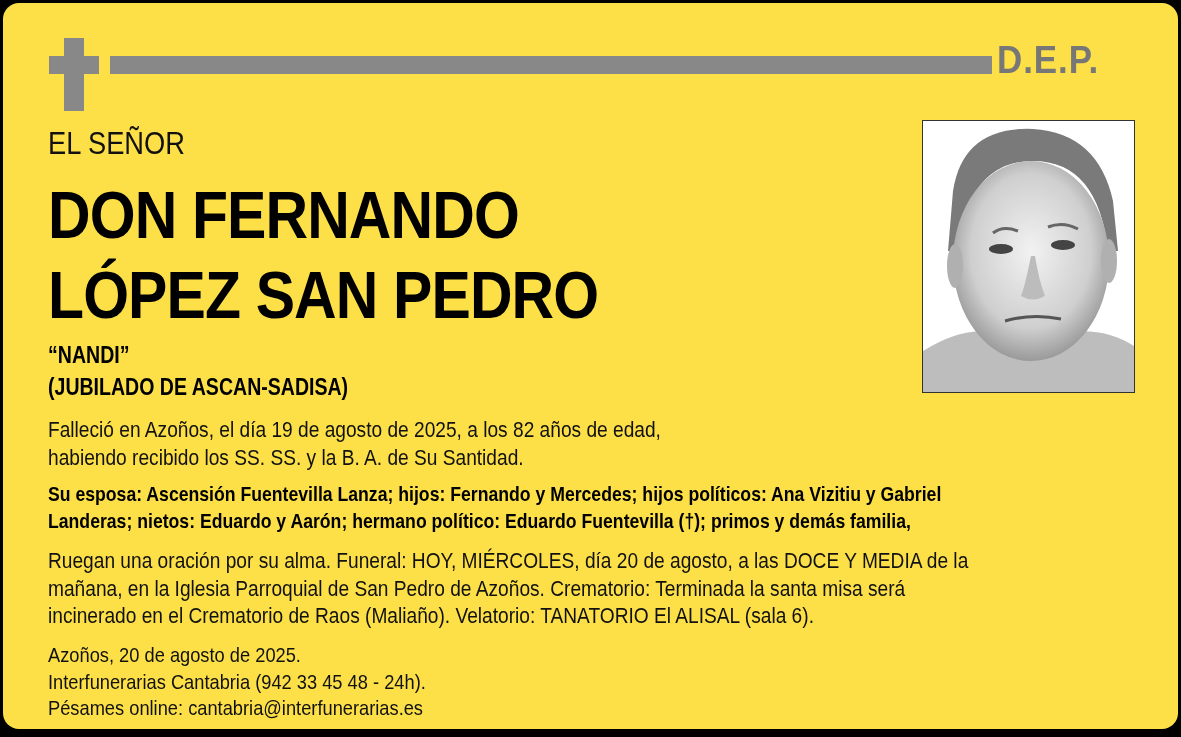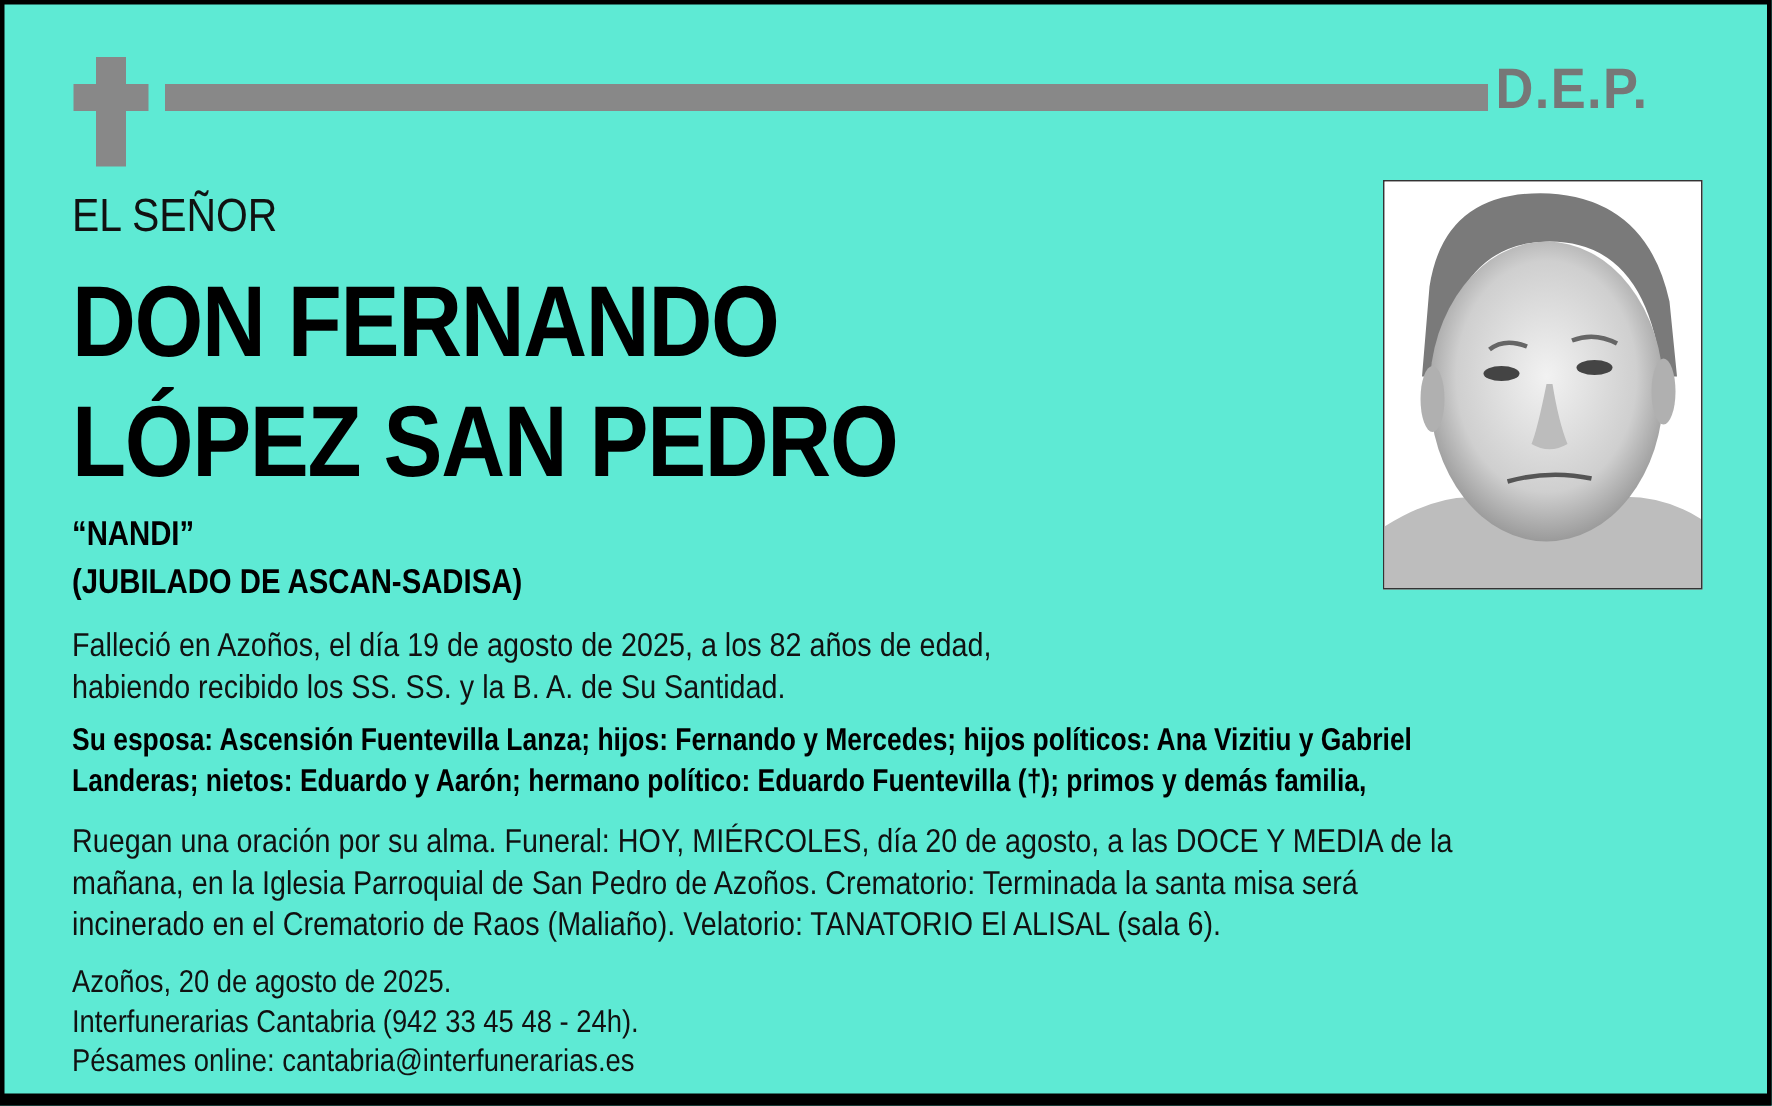--- a/index.html
+++ b/index.html
@@ -1,21 +1,22 @@
 <!DOCTYPE html>
 <html><head>
 <meta charset="utf-8">
 <style>
   html, body { margin:0; padding:0; background:#000; }
   body { width:1181px; height:737px; overflow:hidden; position:relative; }
   .card {
     position:absolute; left:3px; top:3px; width:1175px; height:726px;
-    background:#5eead4; overflow:hidden;
+    background:#fde047; overflow:hidden;
     font-family:"DejaVu Sans Condensed","DejaVu Sans","Liberation Sans",sans-serif;
     color:#111;
+    border-radius:16px;
   }
   .cross-v { position:absolute; left:61px; top:35px; width:20px; height:73px; background:#888; }
   .cross-h { position:absolute; left:46px; top:53px; width:50px; height:18px; background:#888; }
   .rule { position:absolute; left:107px; top:53px; width:882px; height:18px; background:#888; }
   .dep {
     position:absolute; left:994px; top:34px; font-family:"Liberation Sans",sans-serif;
     font-weight:bold; font-size:38px; color:#777; letter-spacing:1px; line-height:46px;
     transform:scaleX(0.92); transform-origin:left top;
   }
   .photo {

